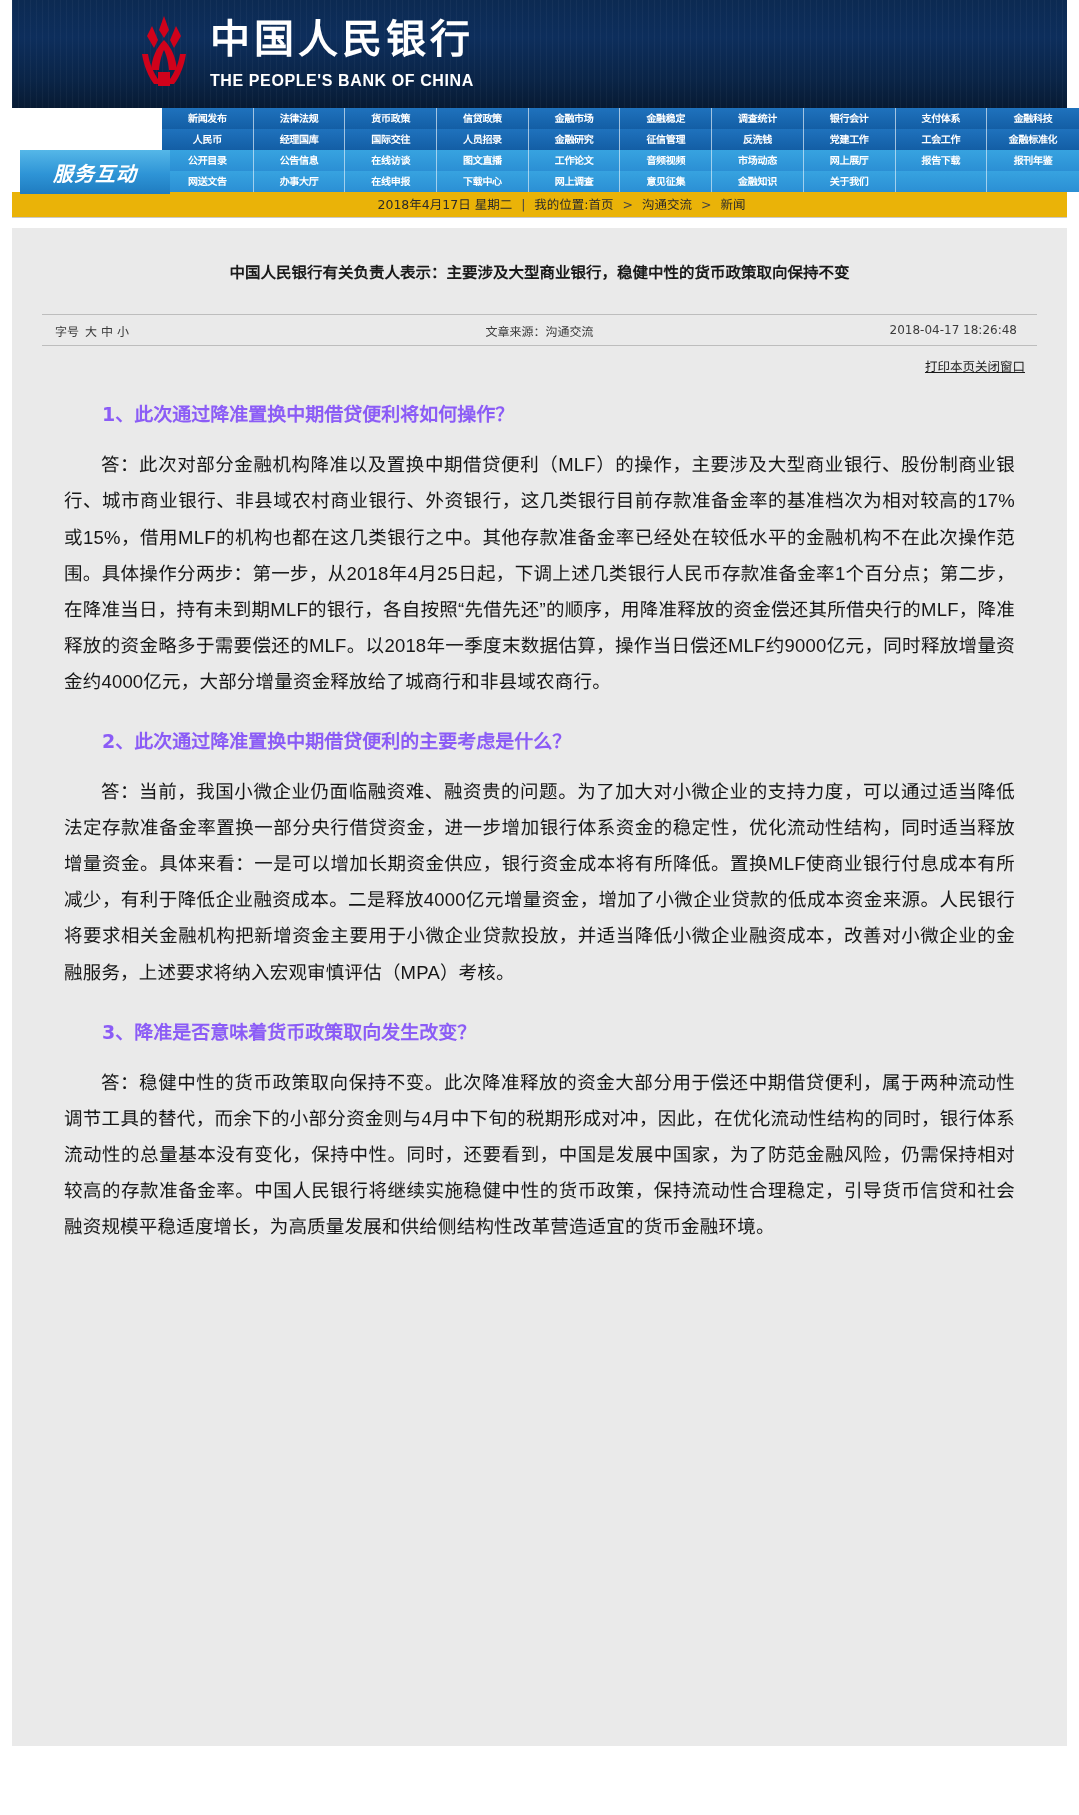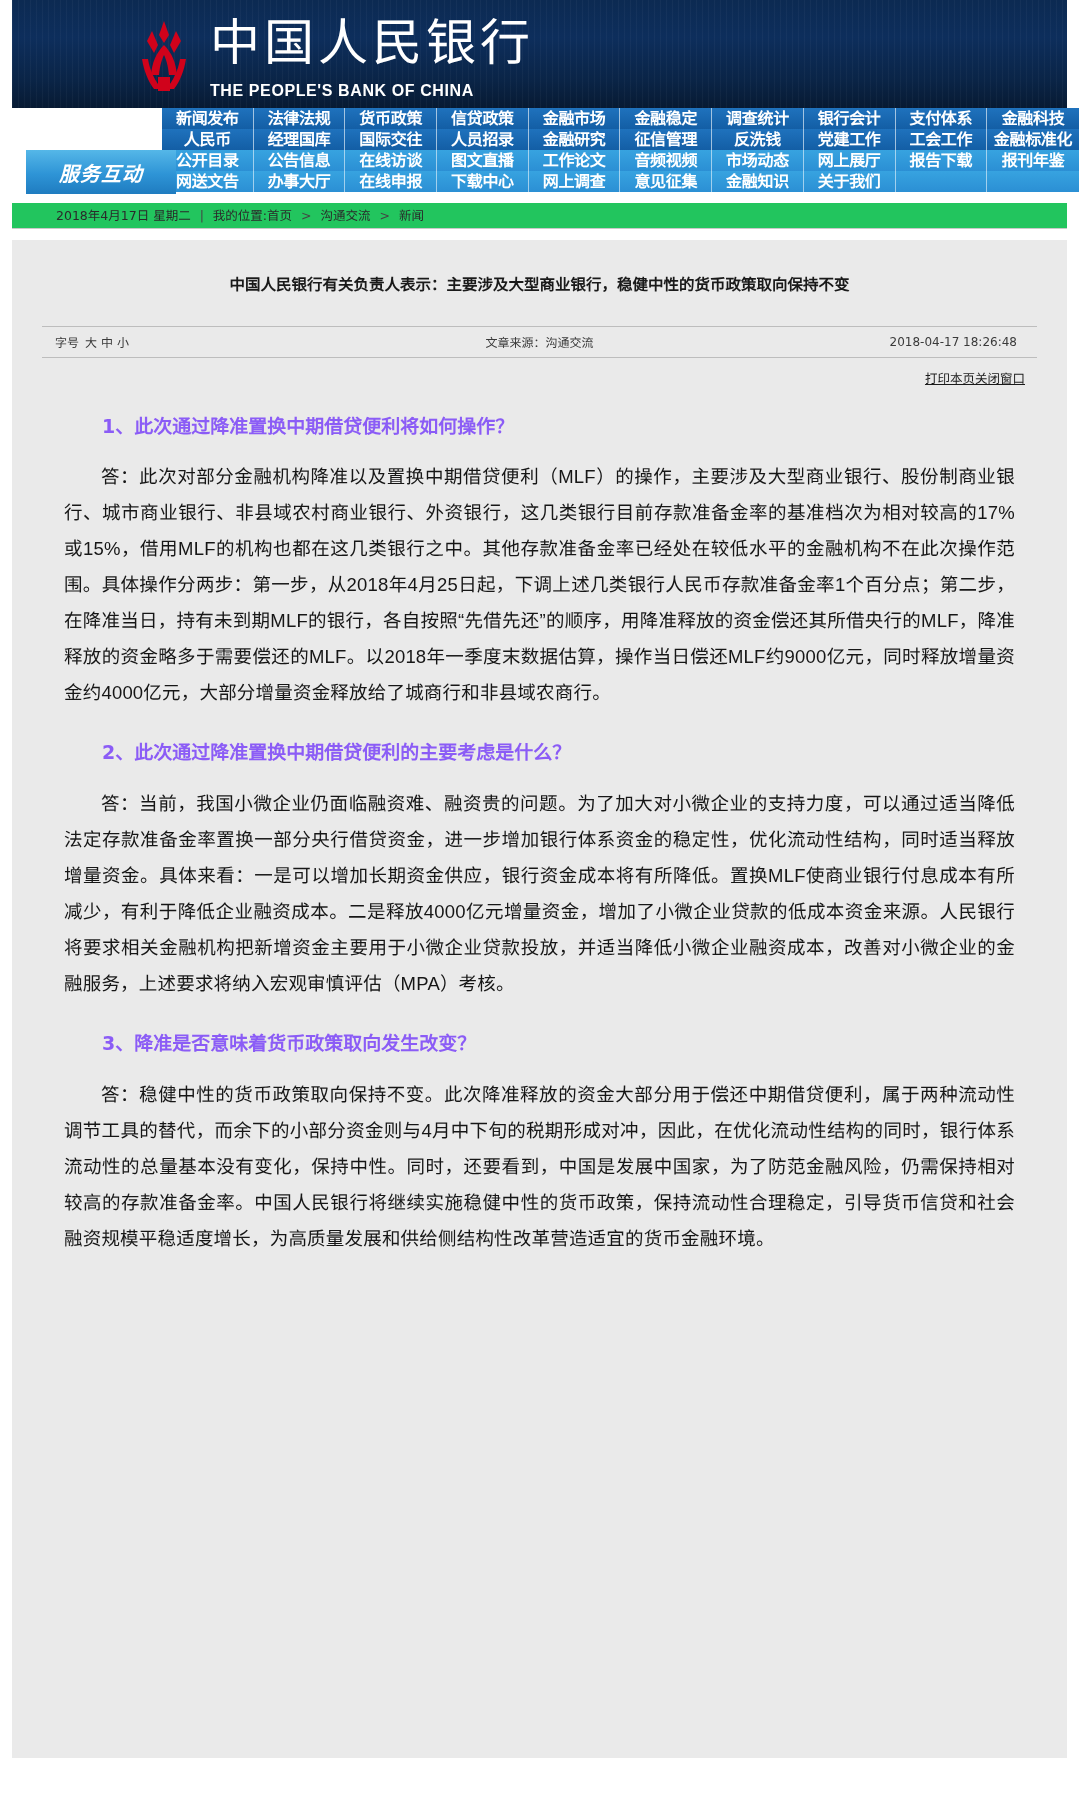--- a/index.html
+++ b/index.html
@@ -48,22 +48,22 @@
     position: relative;
   }
   .bank-names {
     display: flex;
     flex-direction: column;
     justify-content: center;
     padding-top: 2px;
   }
   .bank-cn {
     font-family: "DejaVu Serif", "Liberation Serif", serif;
-    font-size: 50px;
-    font-weight: 400;
+    font-size: 40px;
+    font-weight: 700;
     color: #ffffff;
     letter-spacing: 4px;
     line-height: 1.1;
   }
   .bank-en {
     font-family: Liberation Sans, sans-serif;
     font-size: 16px;
     font-weight: 700;
     color: #ffffff;
     letter-spacing: 0.6px;
@@ -86,68 +86,69 @@
   }
   .nav-row.dark { background: #1667b4; }
   .nav-row.light { background: linear-gradient(180deg,#37a3e0 0%, #2b8fd4 100%); }
   .nav-cell {
     flex: 0 0 91.7px;
     width: 91.7px;
     height: 21px;
     line-height: 21px;
     text-align: center;
     font-family: "DejaVu Sans", "Liberation Sans", sans-serif;
-    font-size: 16px;
+    font-size: 10px;
     color: #ffffff;
     font-weight: 700;
     box-sizing: border-box;
     border-right: 1px solid rgba(255,255,255,0.55);
     white-space: nowrap;
     overflow: hidden;
     letter-spacing: -0.3px;
   }
   .nav-row.dark .nav-cell { border-right-color: rgba(255,255,255,0.6); }
   .nav-cell:last-child { border-right: none; }
   .nav-cell.empty { color: transparent; }
   .nav-row.dark .nav-cell {
     background: linear-gradient(180deg,#1f72bd 0%, #135ea5 100%);
   }
 
   .service-tab {
     position: absolute;
-    left: 14px;
+    left: 8px;
     top: 42px;
     width: 150px;
     height: 44px;
     background: linear-gradient(180deg,#55b7e8 0%, #2e94d6 55%, #1f7cc0 100%);
     display: flex;
     align-items: center;
     justify-content: center;
   }
   .service-tab span {
     font-family: "DejaVu Serif", "Liberation Serif", serif;
     font-style: italic;
     font-weight: 700;
     font-size: 20px;
     color: #ffffff;
     letter-spacing: 1px;
   }
 
   
   .breadcrumb-bar {
-    margin: 11px 12px;
+    margin: 0 12px;
     height: 26px;
     line-height: 26px;
-    background: #22c55e;
+    background: #eab308;
     border-bottom: 1px solid #c9c9c9;
     padding-left: 44px;
     font-size: 12.5px;
     color: #2a2a2a;
     box-sizing: border-box;
     font-family: "DejaVu Sans", "Liberation Sans", sans-serif;
+    text-align: center;
   }
   .breadcrumb-bar .sep { margin: 0 5px; color: #444; }
 
   
   .article-shell {
     margin: 0 12px;
     background: #eaeaea;
     padding: 0 0 18px 0;
     min-height: 1500px;
   }

